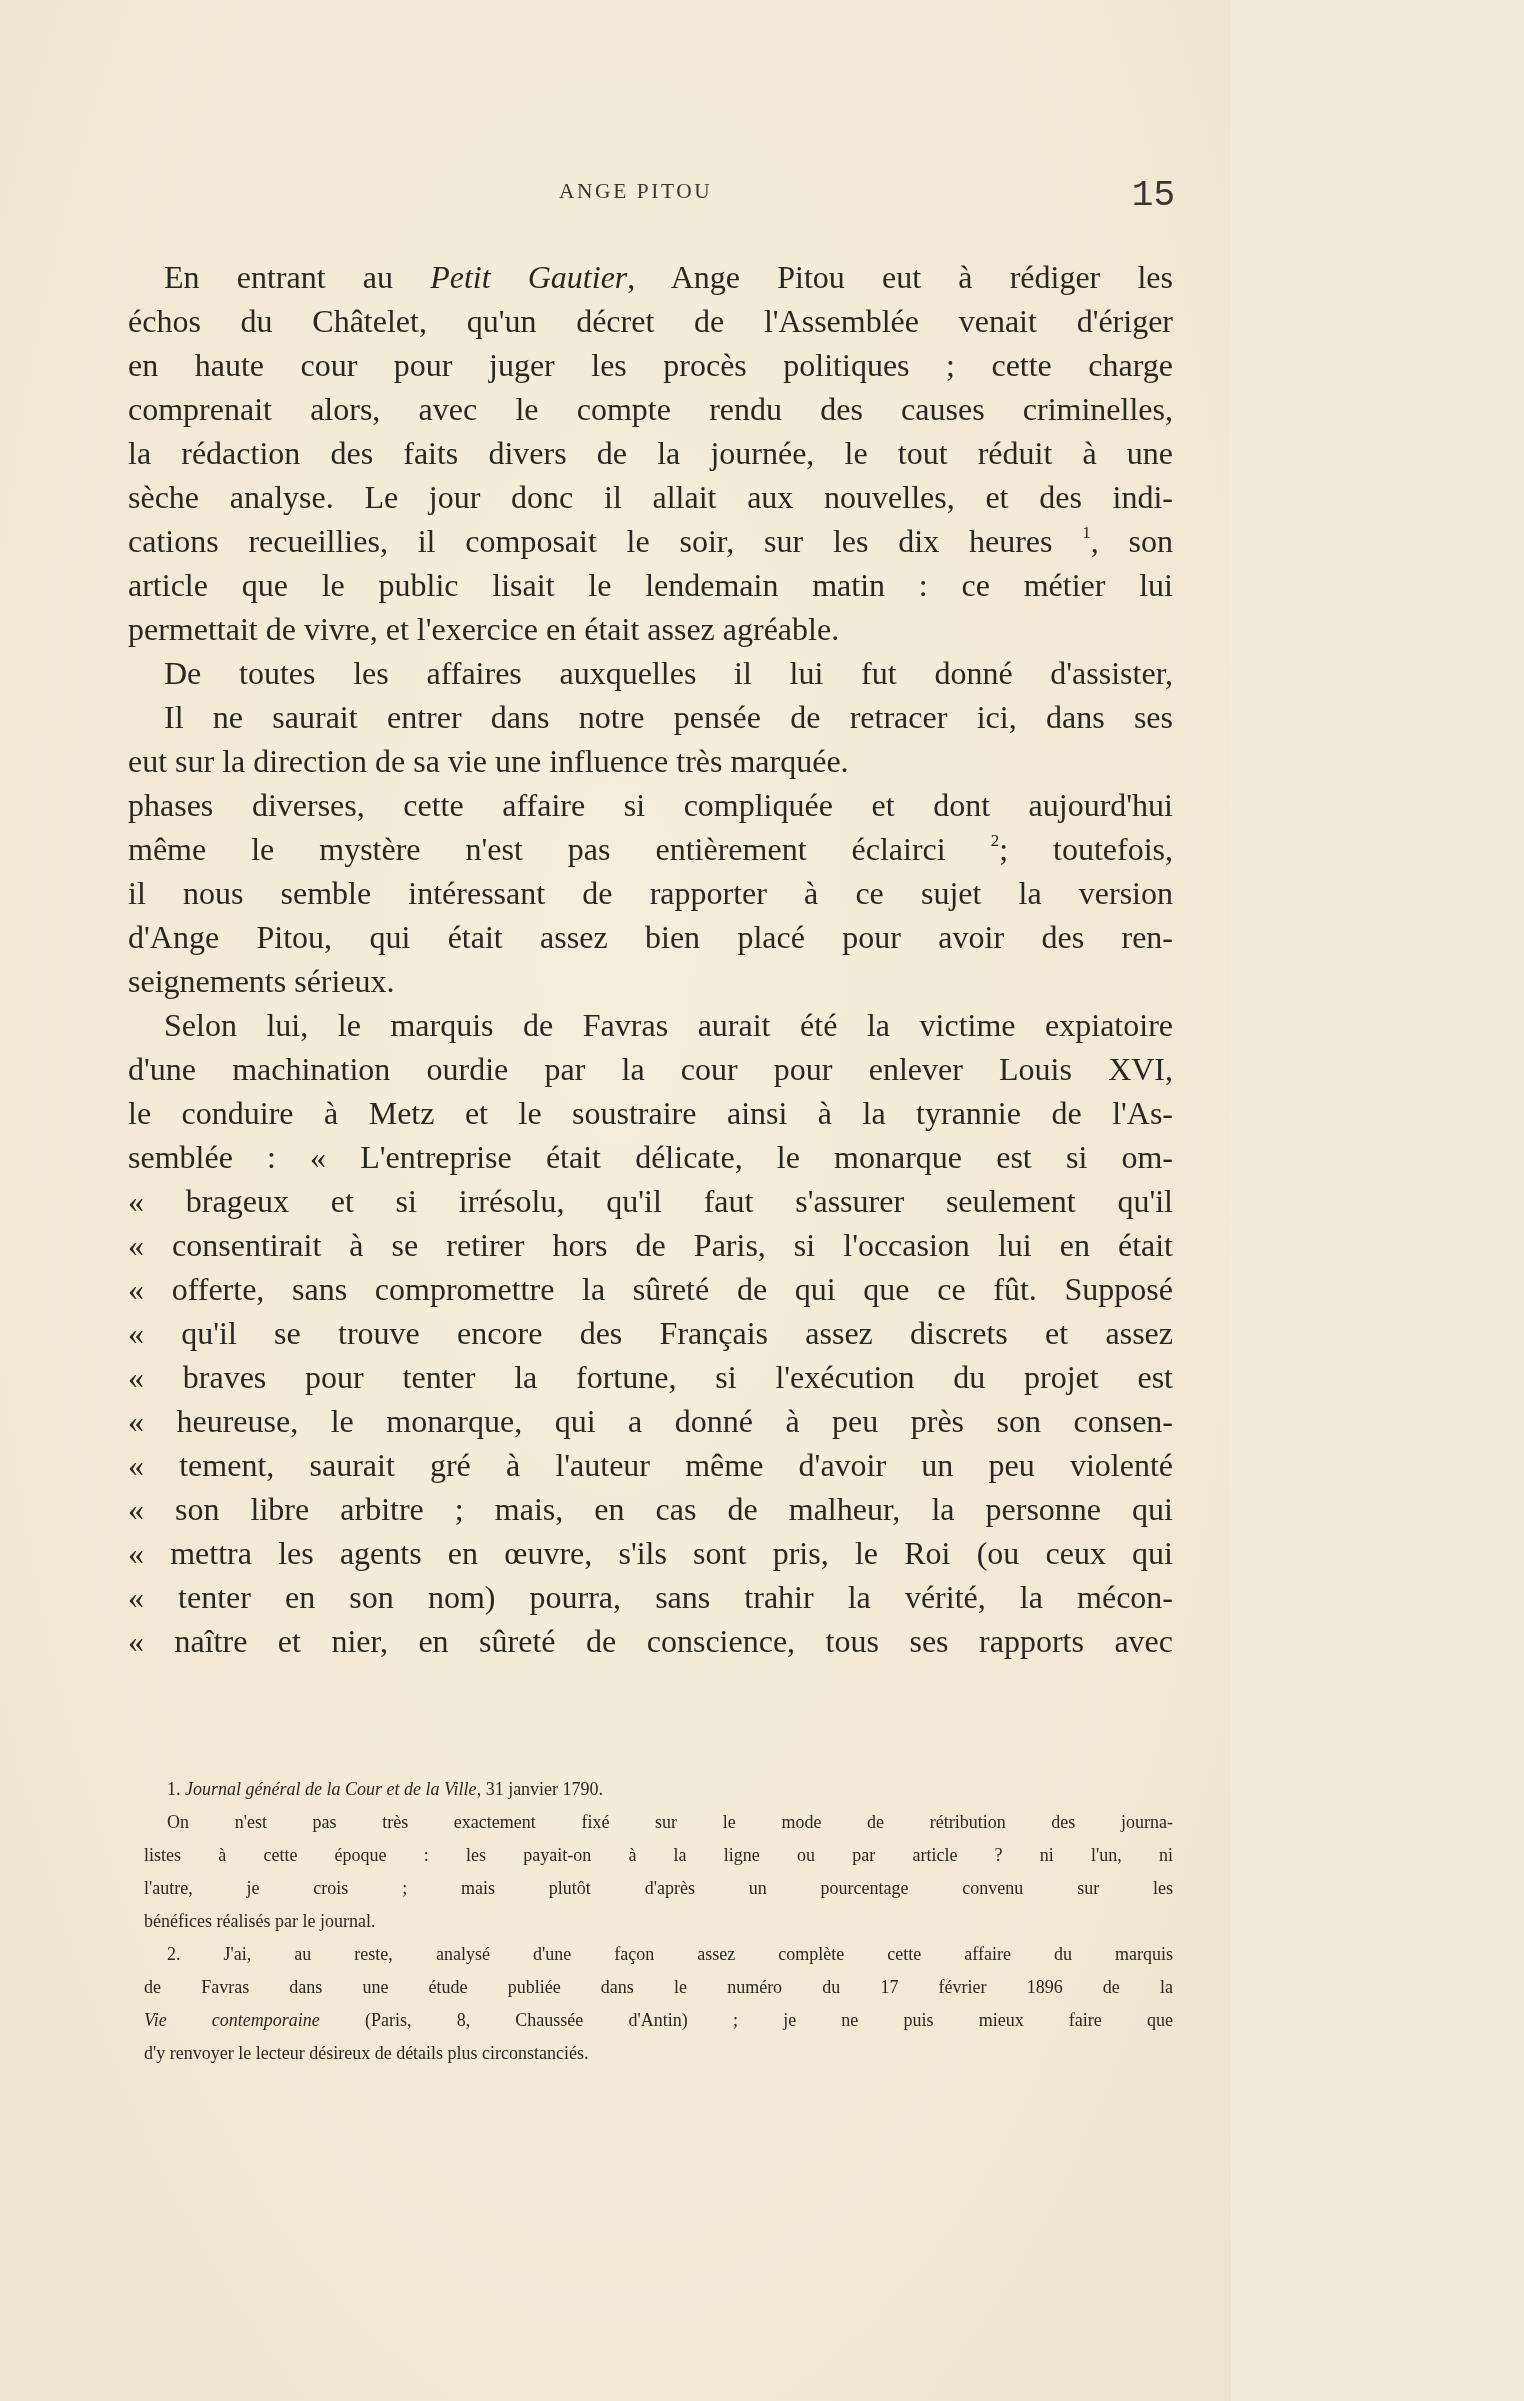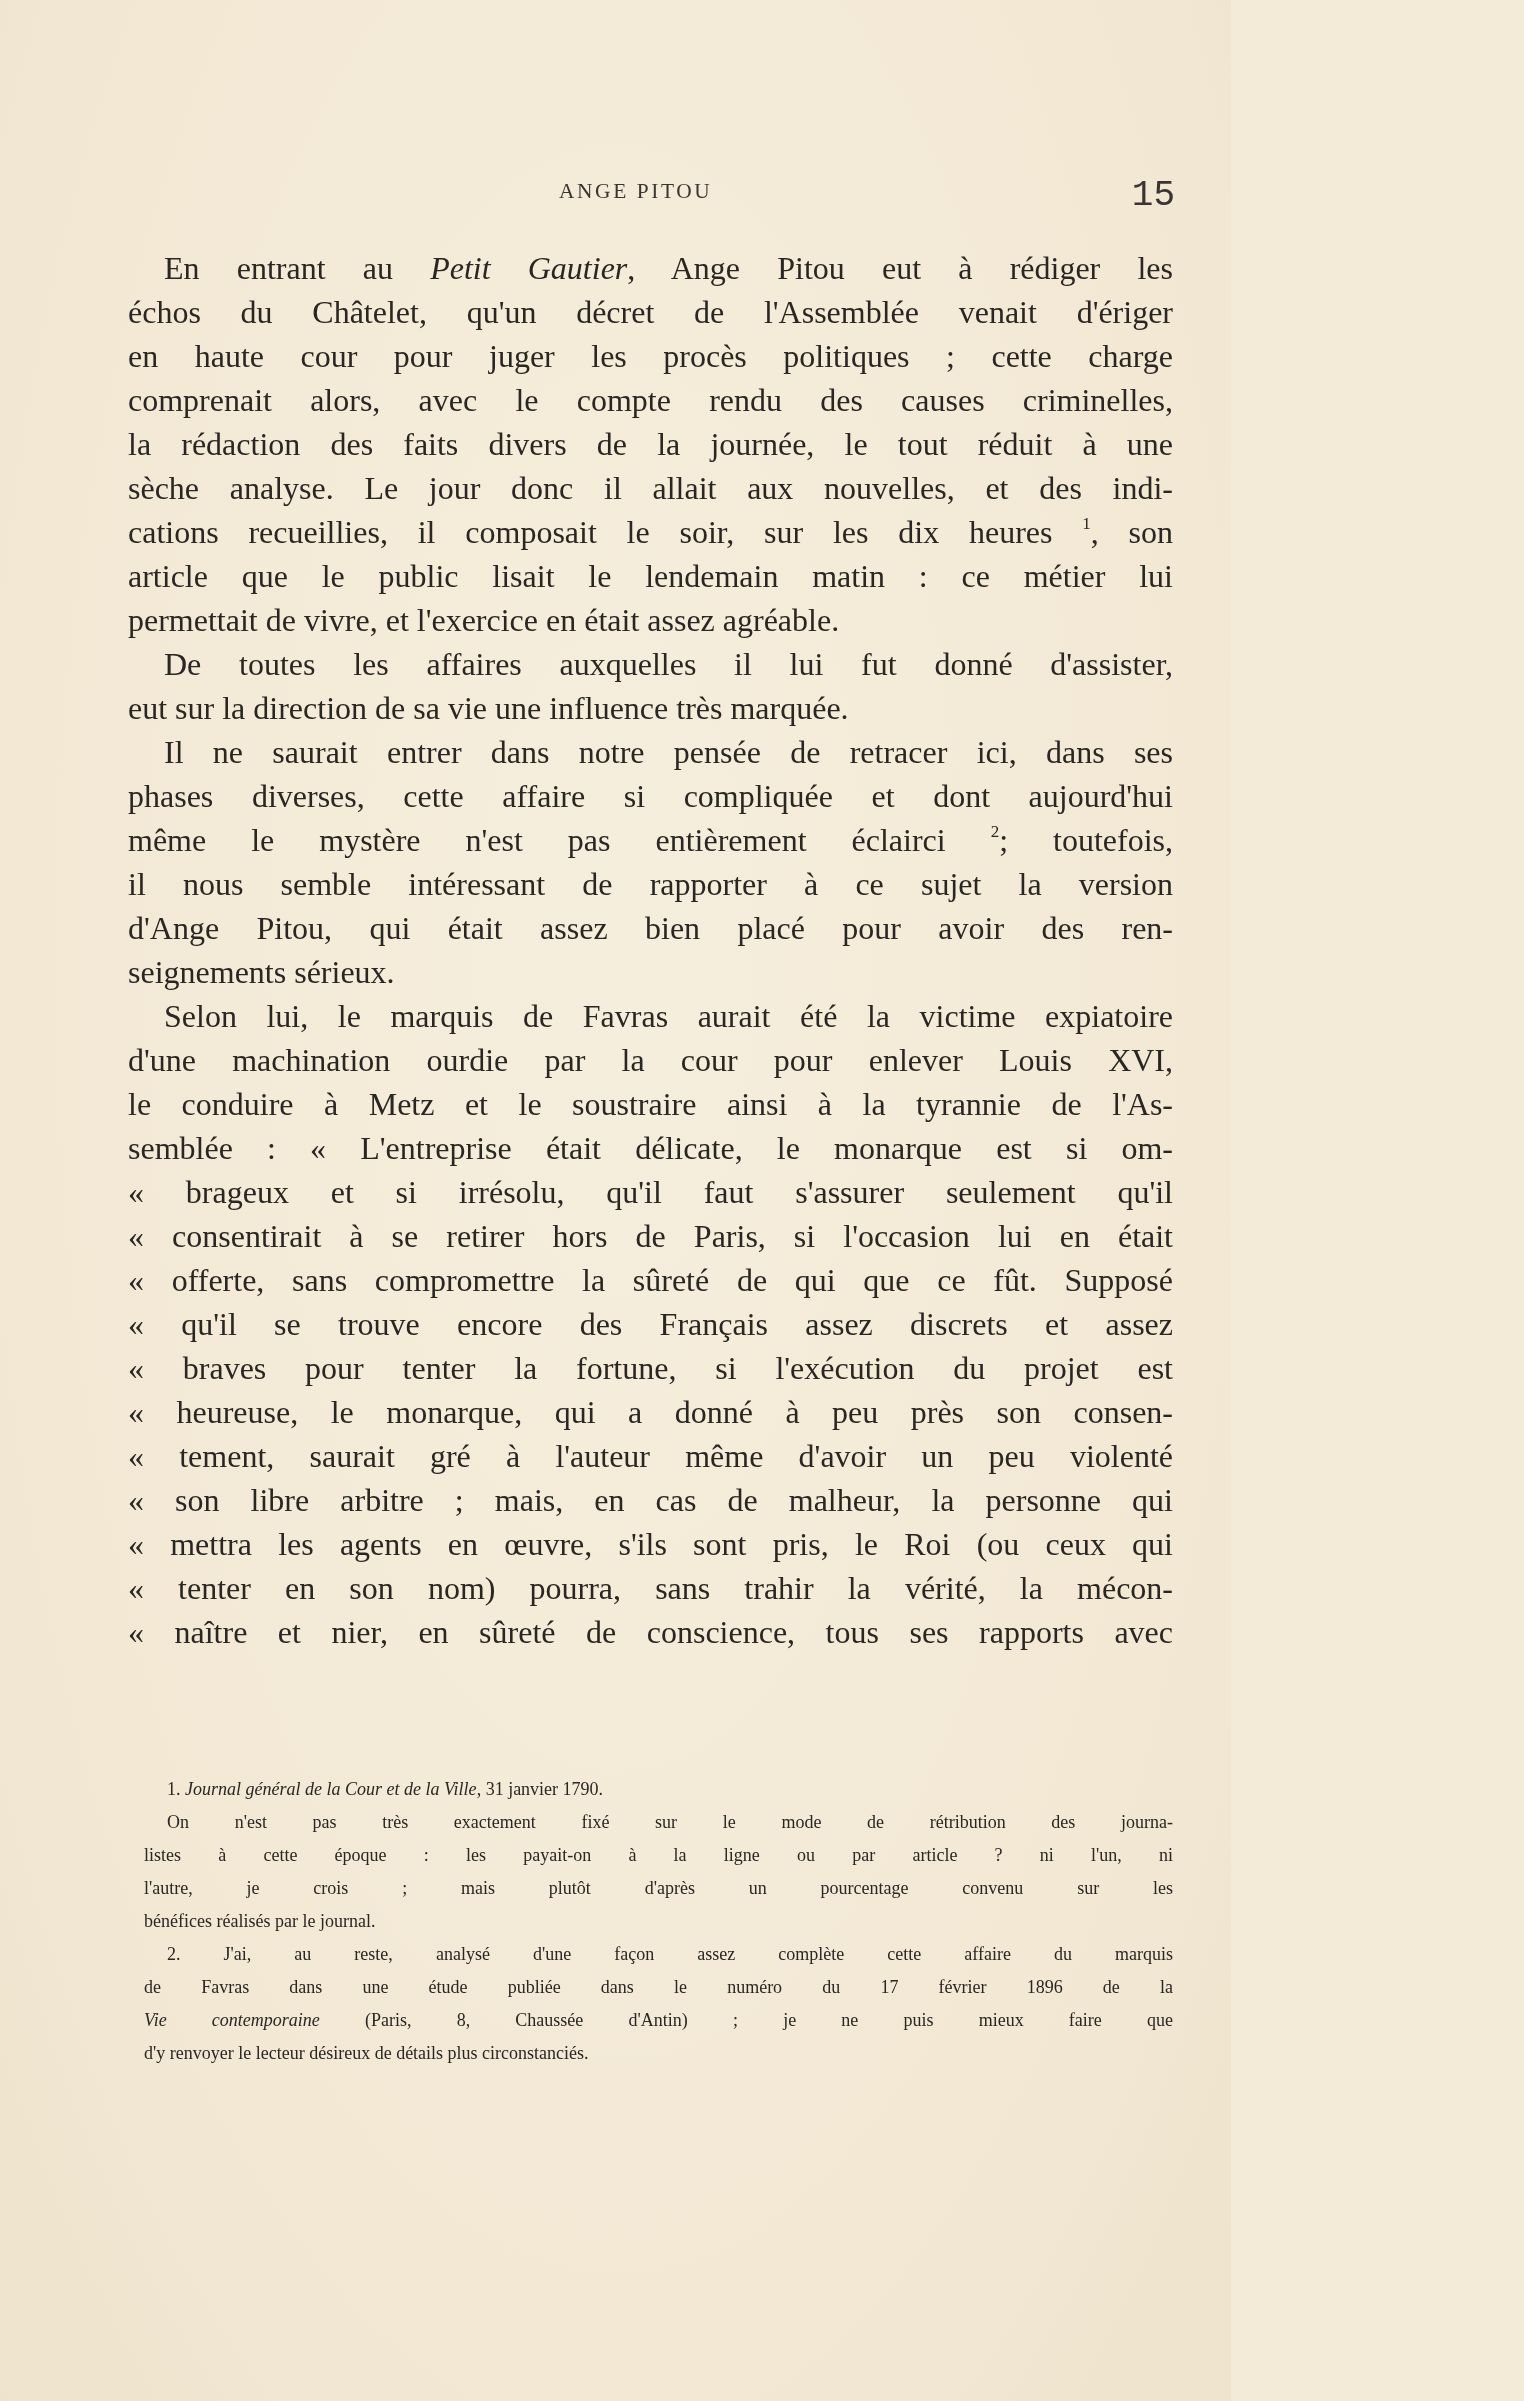--- a/index.html
+++ b/index.html
@@ -21,21 +21,21 @@
   }
   .running-title {
     position: absolute; left: 0; top: 0;
     font-size: 21.4px; letter-spacing: 2.6px; color: #3a3530;
   }
   .page-number {
     position: absolute; right: 0; top: -3.9px;
     font-size: 36px; color: #3a3530; font-family: Liberation Mono, monospace;
   }
   .body-text {
-    position: absolute; left: 128px; top: 246px; width: 1045px;
+    position: absolute; left: 128px; top: 255px; width: 1045px;
     font-size: 32px; line-height: 44px;
   }
   .line {
     display: block; height: 44px; white-space: nowrap;
     text-align: justify; text-align-last: justify;
   }
   .line.last { text-align-last: left; }
   .line.indent { padding-left: 36px; }
   .line em, .fn em { font-style: italic; }
   sup { font-size: 17px; vertical-align: 14.3px; line-height: 0; }
@@ -61,22 +61,22 @@
       <span class="line indent"><span>En entrant au </span><em>Petit Gautier</em><span>, Ange Pitou eut à rédiger les</span></span>
       <span class="line">échos du Châtelet, qu'un décret de l'Assemblée venait d'ériger</span>
       <span class="line">en haute cour pour juger les procès politiques ; cette charge</span>
       <span class="line">comprenait alors, avec le compte rendu des causes criminelles,</span>
       <span class="line">la rédaction des faits divers de la journée, le tout réduit à une</span>
       <span class="line">sèche analyse. Le jour donc il allait aux nouvelles, et des indi-</span>
       <span class="line"><span>cations recueillies, il composait le soir, sur les dix heures </span><sup>1</sup><span>, son</span></span>
       <span class="line">article que le public lisait le lendemain matin : ce métier lui</span>
       <span class="line last">permettait de vivre, et l'exercice en était assez agréable.</span>
       <span class="line indent">De toutes les affaires auxquelles il lui fut donné d'assister,</span>
+      <span class="line indent">Il ne saurait entrer dans notre pensée de retracer ici, dans ses</span>
       <span class="line last">eut sur la direction de sa vie une influence très marquée.</span>
-      <span class="line indent">Il ne saurait entrer dans notre pensée de retracer ici, dans ses</span>
       <span class="line">phases diverses, cette affaire si compliquée et dont aujourd'hui</span>
       <span class="line"><span>même le mystère n'est pas entièrement éclairci </span><sup>2</sup><span>; toutefois,</span></span>
       <span class="line">il nous semble intéressant de rapporter à ce sujet la version</span>
       <span class="line">d'Ange Pitou, qui était assez bien placé pour avoir des ren-</span>
       <span class="line last">seignements sérieux.</span>
       <span class="line indent">Selon lui, le marquis de Favras aurait été la victime expiatoire</span>
       <span class="line">d'une machination ourdie par la cour pour enlever Louis XVI,</span>
       <span class="line">le conduire à Metz et le soustraire ainsi à la tyrannie de l'As-</span>
       <span class="line">semblée : « L'entreprise était délicate, le monarque est si om-</span>
       <span class="line">« brageux et si irrésolu, qu'il faut s'assurer seulement qu'il</span>

